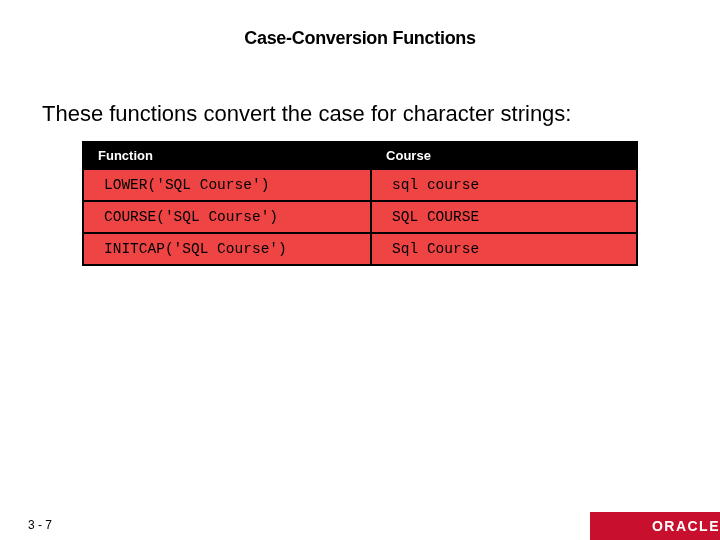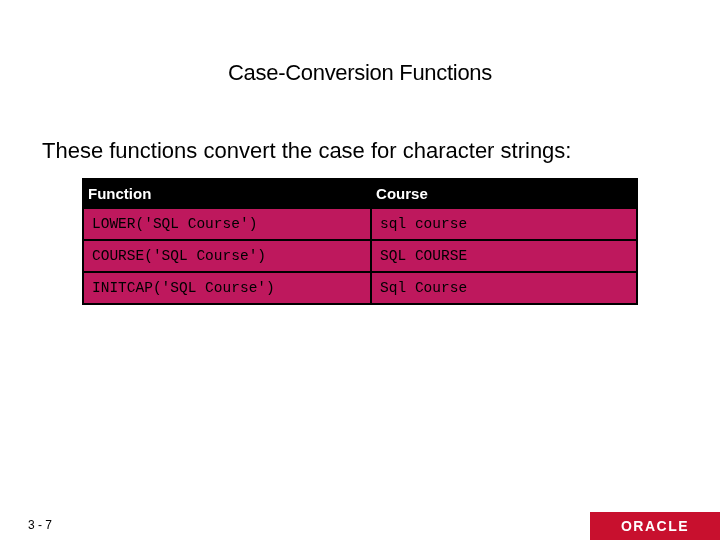--- a/index.html
+++ b/index.html
@@ -5,70 +5,69 @@
     * { margin: 0; padding: 0; box-sizing: border-box; }
     body {
       width: 720px;
       height: 540px;
       font-family: Arial, Helvetica, sans-serif;
       background: #fff;
       position: relative;
     }
     .slide-title {
       text-align: center;
-      font-size: 22px;
-      font-weight: normal;
+      font-size: 18px;
+      font-weight: bold;
       padding-top: 28px;
       letter-spacing: -0.3px;
-      margin-top: 32px;
     }
     .intro {
       font-size: 22px;
       padding: 52px 42px 0 42px;
     }
     .fn-table {
       margin: 14px auto 0 auto;
       width: 556px;
       border-collapse: collapse;
     }
     .fn-table th {
       background: #000;
       color: #fff;
       text-align: left;
       font-weight: bold;
-      font-size: 15px;
-      padding: 5px 4px;
+      font-size: 13px;
+      padding: 5px 14px;
       border: 2px solid #000;
     }
     .fn-table td {
       font-family: "Courier New", Courier, monospace;
       font-size: 14.5px;
-      padding: 7px 8px;
+      padding: 7px 20px;
       border: 2px solid #000;
-      background: #be185d;
+      background: #ef4444;
     }
     .col-fn { width: 52%; }
     .col-res { width: 48%; }
     .footer {
       position: absolute;
       left: 0;
       right: 0;
       bottom: 0;
       height: 36px;
     }
     .red-bar {
       position: absolute;
       right: 0;
       bottom: 0;
       width: 130px;
       height: 28px;
       background: #c8102e;
       display: flex;
       align-items: center;
-      justify-content: center;
+      justify-content: flex-end;
     }
     .oracle-logo {
       color: #fff;
       font-family: Arial, sans-serif;
       font-weight: bold;
       font-size: 14px;
       letter-spacing: 1.5px;
     }
     .page-num {
       position: absolute;

